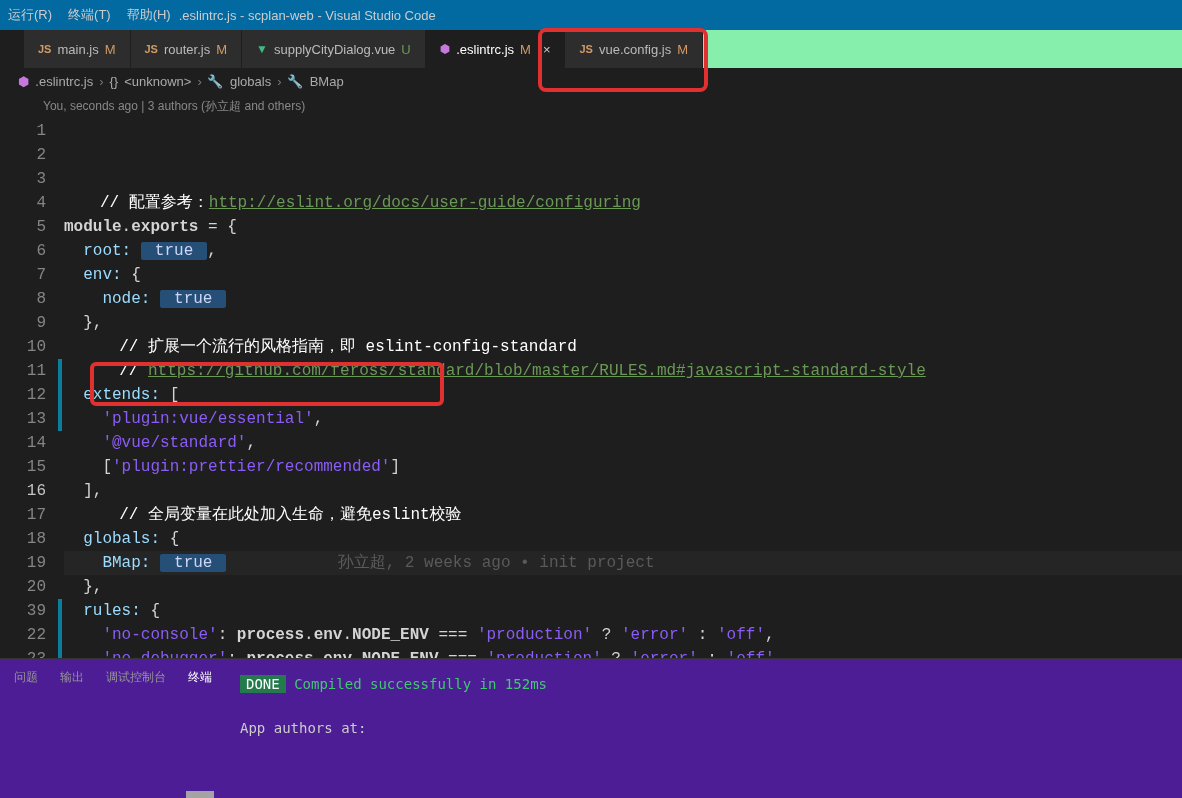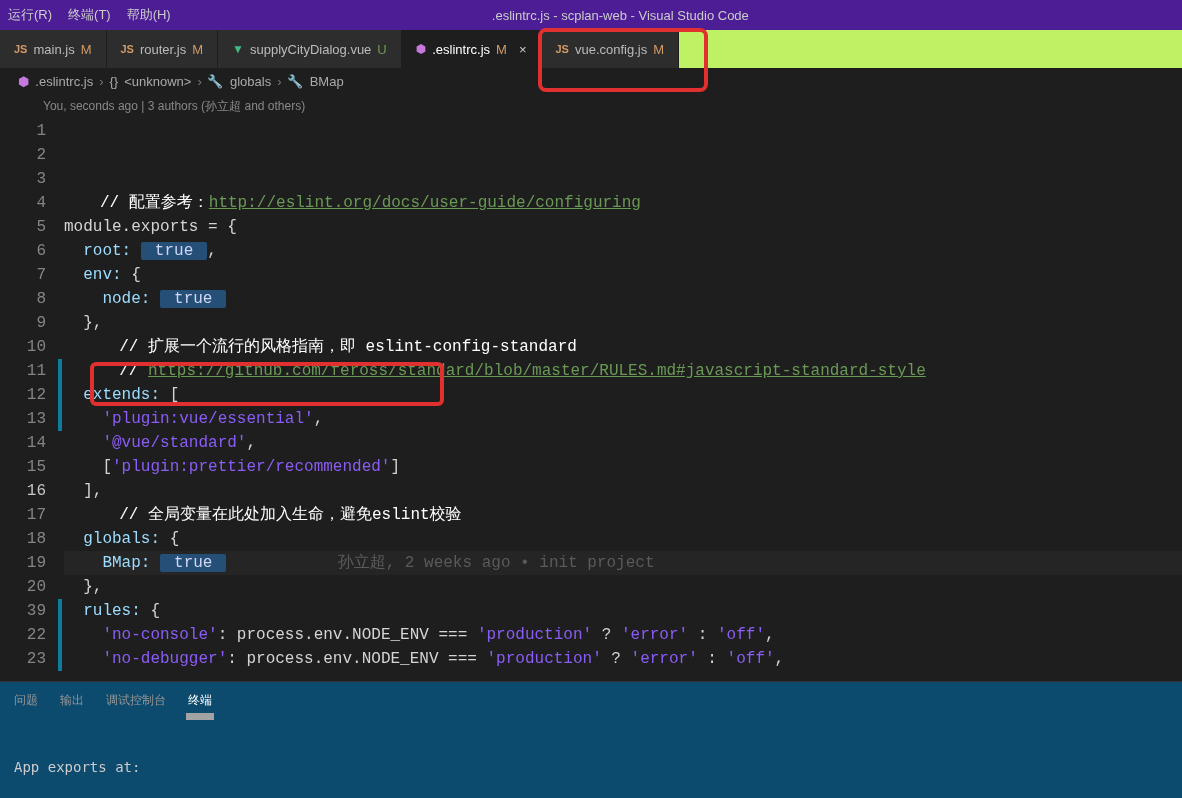--- a/index.html
+++ b/index.html
@@ -8,36 +8,37 @@
     color: #cccccc;
     font-family: Consolas, "Courier New", monospace;
     font-size: 14px;
     width: 1182px;
     height: 798px;
     overflow: hidden;
     display: flex;
     flex-direction: column;
   }
   .menubar {
-    background: #4c1d95;
+    background: #0369a1;
     color: #ccc;
     display: flex;
     align-items: center;
     height: 30px;
     font-family: "Segoe UI", sans-serif;
     font-size: 13px;
   }
   .menubar .menu-item { padding: 0 8px; }
-  .menubar .title { flex: 1; text-align: center; color: #ccc; }
+  .menubar .title { flex: 1; text-align: left; color: #ccc; }
   .tabbar {
-    background: #bef264;
+    background: #86efac;
     display: flex;
     height: 38px;
     font-family: "Segoe UI", sans-serif;
     font-size: 13px;
+    margin-left: 24px;
   }
   .tab {
     display: flex;
     align-items: center;
     padding: 0 14px;
     background: #2d2d2d;
     border-right: 1px solid #1e1e1e;
     gap: 6px;
     color: #bbb;
   }
@@ -94,38 +95,38 @@
   .gutter .current { color: #c6c6c6; }
   .mod-bar { position: absolute; right: 2px; width: 4px; background: #0c7d9d; }
   .code { flex: 1; white-space: pre; position: relative; }
   .line { height: 24px; }
   .line.current { background: rgba(255,255,255,0.03); }
   .tok-kw { color: #9cdcfe; }
   .tok-str { color: #8b5cf6; }
   .tok-bool-hl { color: #cdd6f4; background: #264f78; padding: 0 14px; border-radius: 2px; }
   .tok-comment { color: #ffffff; margin-left: 36px; }
   .tok-link { color: #6a9955; text-decoration: underline; }
-  .tok-plain { color: #d4d4d4; }
+  .tok-plain { color: #d4d4d4; font-weight: bold; }
   .tok-op { color: #d4d4d4; }
   .lens-inline { color: #5a5a5a; margin-left: 44px; }
   .code-highlight {
     position: absolute;
     border: 4px solid #e03030;
     border-radius: 6px;
     top: 243px; left: 26px; width: 354px; height: 44px;
     pointer-events: none;
   }
   .panel {
     border-top: 1px solid #333;
-    background: #0c4a6e;
-    height: 117px;
+    background: #4c1d95;
+    height: 140px;
     font-family: Consolas, monospace;
     font-size: 14px;
     display: flex;
-    flex-direction: column;
+    flex-direction: row;
   }
   .panel-tabs {
     display: flex;
     gap: 18px;
     padding: 6px 12px 0 12px;
     font-family: "Microsoft YaHei", sans-serif;
     font-size: 12px;
     color: #969696;
   }
   .panel-tab { padding: 4px 2px; border-bottom: 2px solid transparent; }
@@ -230,16 +231,20 @@
 </div>
 
 <div class="panel">
   <div class="panel-tabs" id="paneltabs">
       <span class="panel-tab">问题</span>
       <span class="panel-tab">输出</span>
       <span class="panel-tab">调试控制台</span>
       <span class="panel-tab active">终端</span>
     </div>
   <div class="terminal">
+    <div>
+      <span class="badge-done">DONE</span>
+      <span class="term-ok"> </span><span class="term-ok">Compiled successfully in 152ms</span>
+    </div>
     <div style="height:22px"></div>
-    <div>App exports at:</div>
+    <div>App authors at:</div>
   </div>
 </div>
 
 </body></html>

